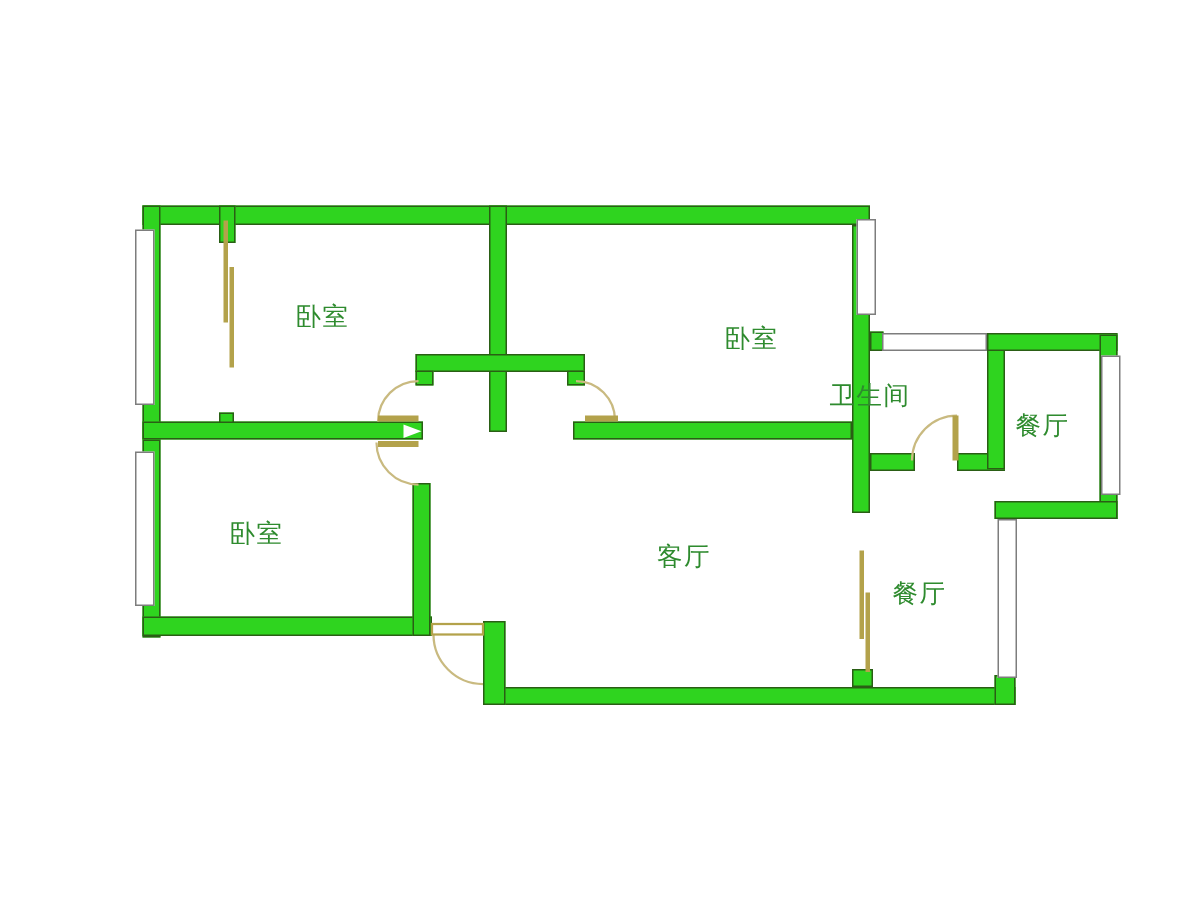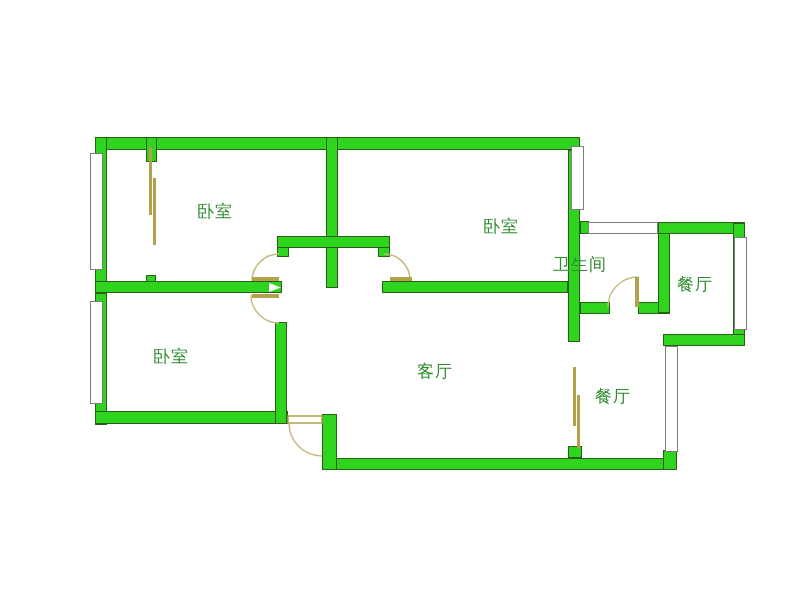--- a/index.html
+++ b/index.html
@@ -77,16 +77,16 @@
     <rect x="288" y="416" width="34" height="7" fill="#ffffff" stroke="#b3a24b" stroke-width="1.5"></rect>
 
     <polygon points="269,283 281,287.5 269,292" fill="#ffffff"></polygon>
   </svg>
 
   <div class="room-label" style="left:215px;top:211px">卧室</div>
   <div class="room-label" style="left:501px;top:226px">卧室</div>
   <div class="room-label" style="left:580px;top:264px">卫生间</div>
   <div class="room-label" style="left:695px;top:284px">餐厅</div>
   <div class="room-label" style="left:171px;top:356px">卧室</div>
-  <div class="room-label" style="left:435px;top:371px">客厅</div>
+  <div class="room-label" style="left:456px;top:371px">客厅</div>
   <div class="room-label" style="left:613px;top:396px">餐厅</div>
 
 </div>
 
 </body></html>

